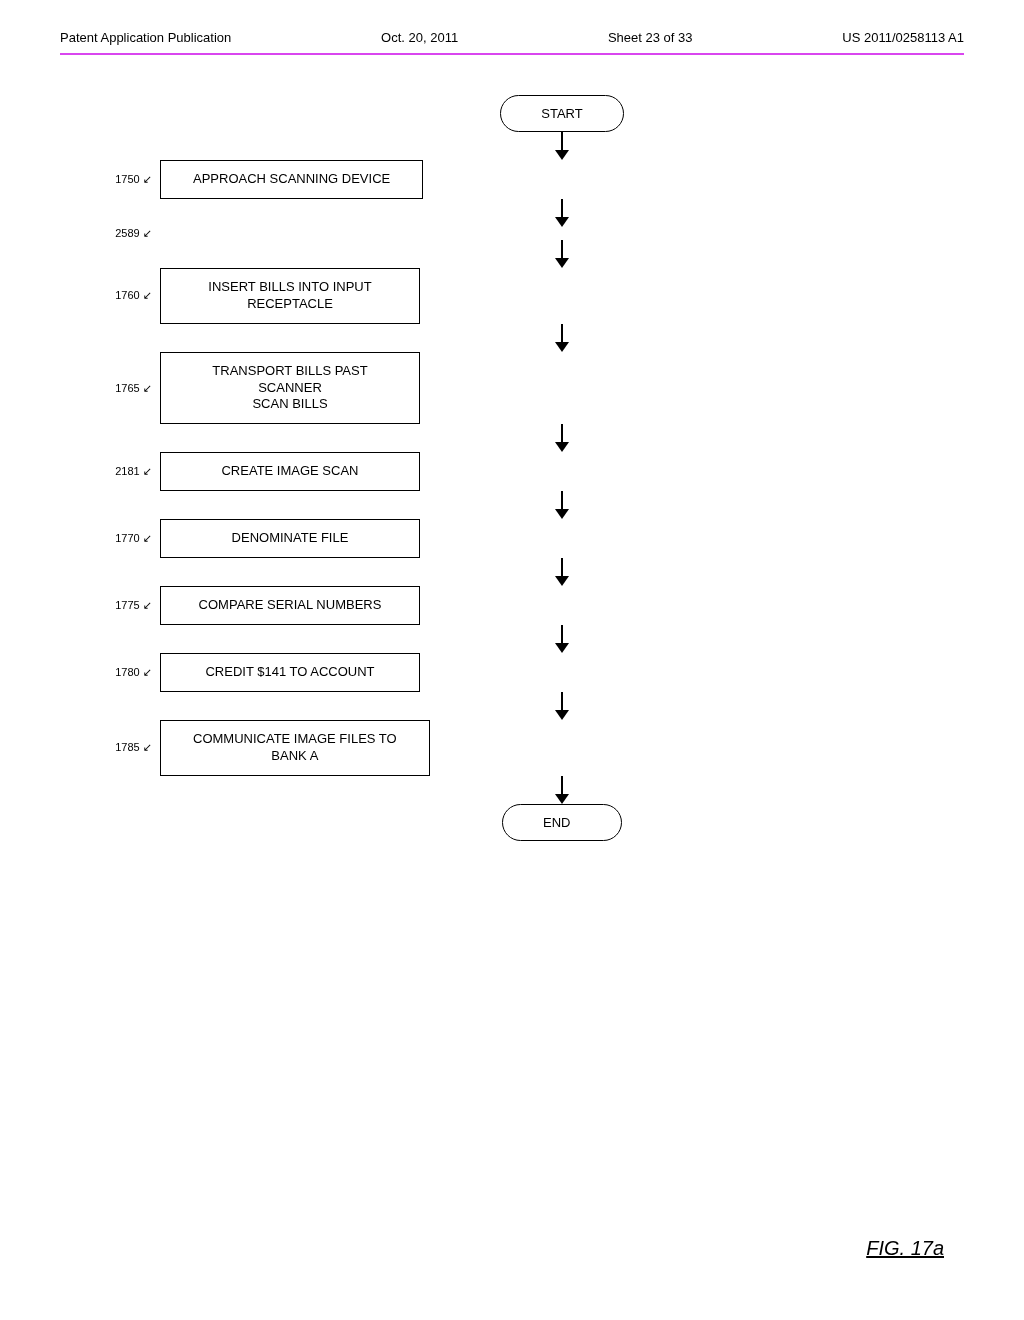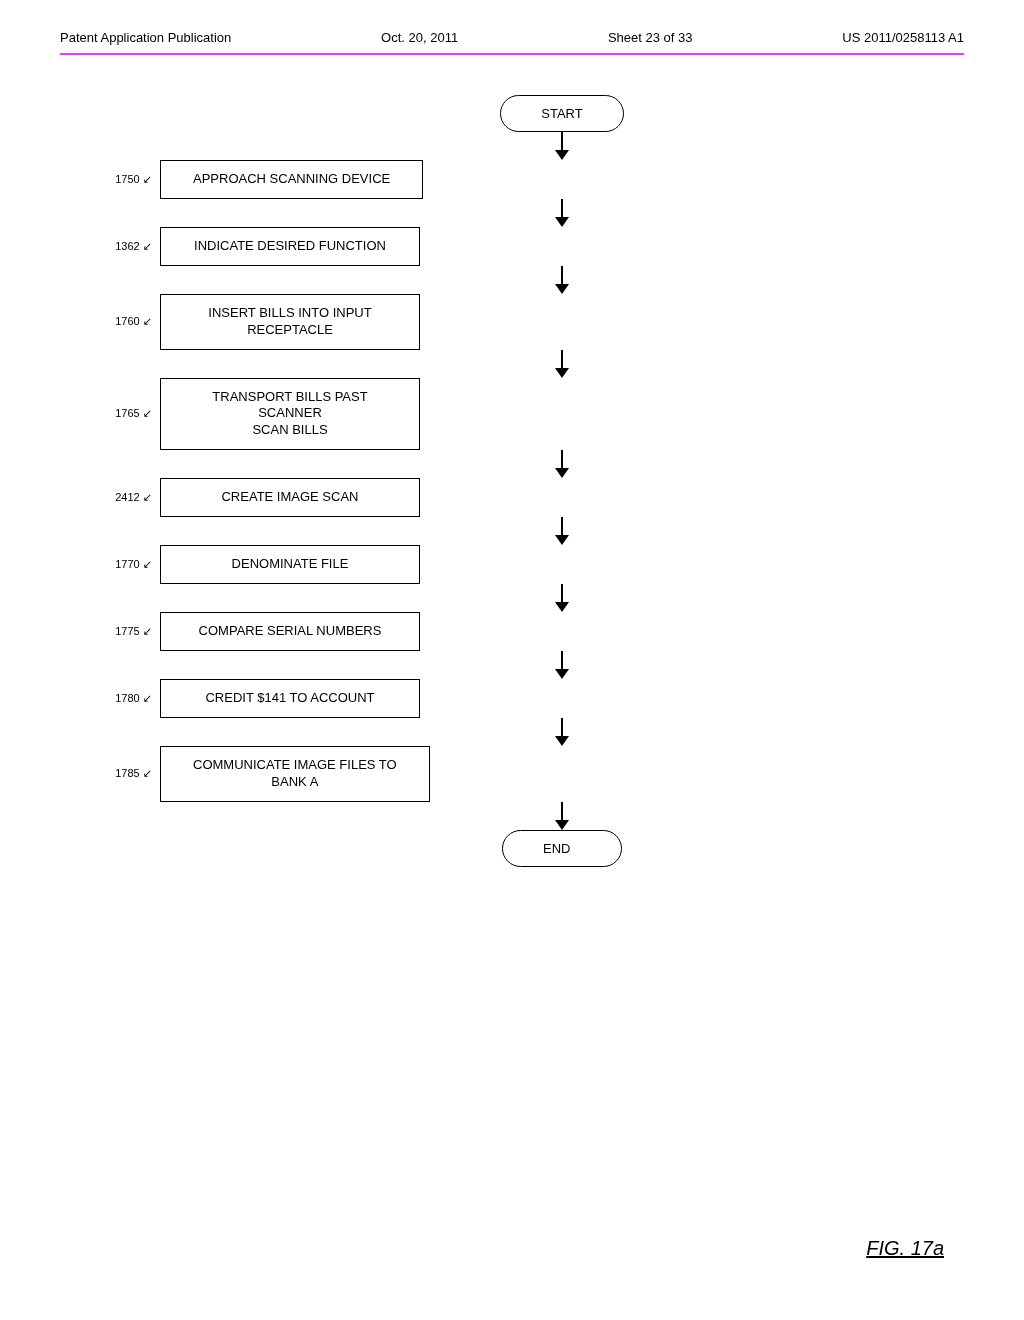--- a/index.html
+++ b/index.html
@@ -163,24 +163,21 @@
         <span>APPROACH SCANNING DEVICE</span>
       </div>
     </div>
 
     <div class="v-connector">
       <div class="v-line"></div>
       <div class="arrow-head"></div>
     </div>
 
     <div class="node-row">
-      <div class="node-label">1362 ↙</div>
-      <div class="node-box">
-        <span>INDICATE DESIRED FUNCTION</span>
-      </div>
+      <div class="node-label">2589 ↙</div>
     </div>
 
     <div class="v-connector">
       <div class="v-line"></div>
       <div class="arrow-head"></div>
     </div>
 
     <div class="node-row">
       <div class="node-label">1760 ↙</div>
       <div class="node-box">
@@ -199,21 +196,21 @@
         TRANSPORT BILLS PAST<br>SCANNER<br>SCAN BILLS
       </div>
     </div>
 
     <div class="v-connector">
       <div class="v-line"></div>
       <div class="arrow-head"></div>
     </div>
 
     <div class="node-row">
-      <div class="node-label">2412 ↙</div>
+      <div class="node-label">2181 ↙</div>
       <div class="node-box">
         <span>CREATE IMAGE SCAN</span>
       </div>
     </div>
 
     <div class="v-connector">
       <div class="v-line"></div>
       <div class="arrow-head"></div>
     </div>
 

